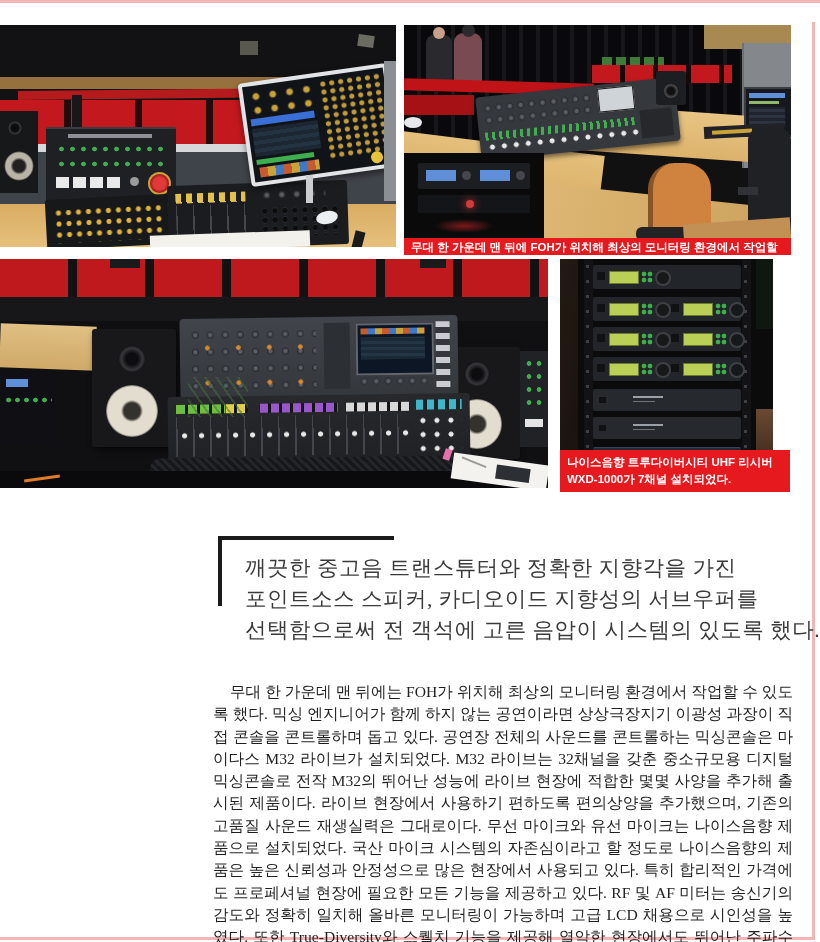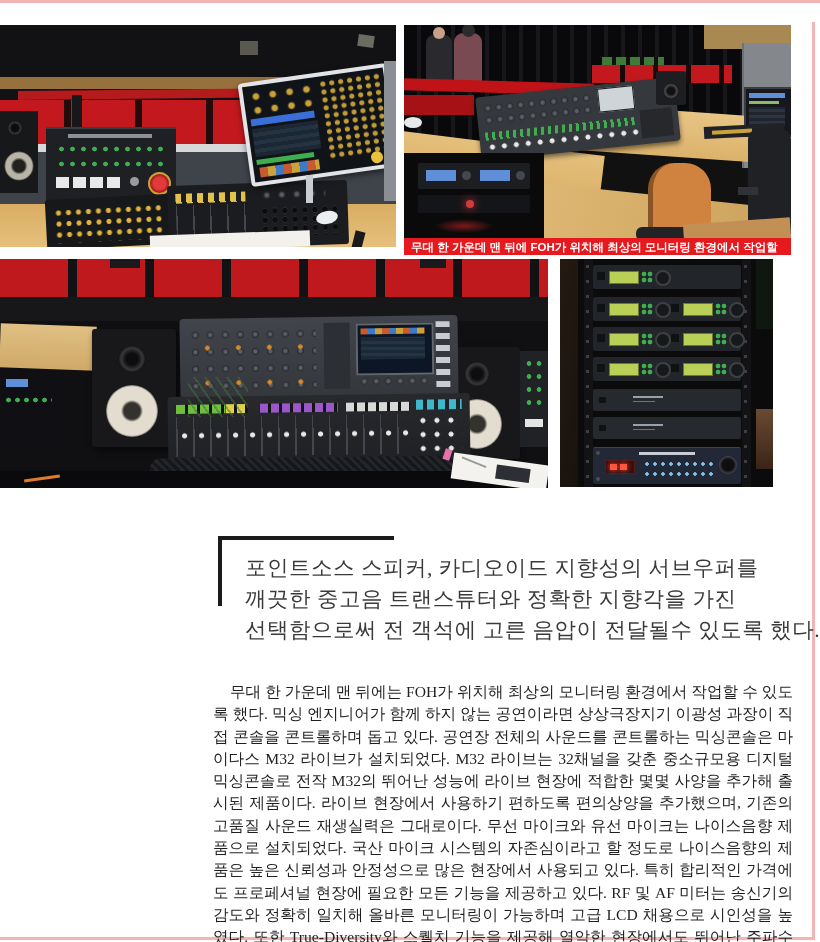--- a/index.html
+++ b/index.html
@@ -306,26 +306,29 @@
         <div class="abs" style="left:14px;top:3px;width:7px;height:6px;background:#ff5540;box-shadow:0 0 5px #ff5540;"></div>
       </div>
       <div class="abs dots-led" style="left:50px;top:12px;width:70px;height:7px;"></div>
       <div class="abs dots-led" style="left:50px;top:22px;width:70px;height:7px;"></div>
       <div class="abs" style="left:126px;top:8px;width:18px;height:18px;border-radius:50%;background:radial-gradient(#0f0f11 45%,#43464c 70%);"></div>
       <div class="abs" style="left:3px;top:3px;width:4px;height:4px;border-radius:50%;background:#4a4e54;"></div>
       <div class="abs" style="left:3px;bottom:3px;width:4px;height:4px;border-radius:50%;background:#4a4e54;"></div>
     </div>
   </div>
 
+  <div class="cap-red" style="left:560px;top:450px;width:230px;box-sizing:border-box;padding:4px 7px 5px 7px;">
+    <span>나이스음향 트루다이버시티 UHF 리시버 WXD-1000가 7채널 설치되었다.</span>
+  </div>
 
   <div>
     <div class="bracket-h"></div>
     <div class="bracket-v"></div>
     <div class="abs" style="left:245px;top:553px;">
+      <div class="q-line">깨끗한 중고음 트랜스튜터와 정확한 지향각을 가진</div>
       <div class="q-line">포인트소스 스피커, 카디오이드 지향성의 서브우퍼를</div>
-      <div class="q-line">깨끗한 중고음 트랜스튜터와 정확한 지향각을 가진</div>
-      <div class="q-line">선택함으로써 전 객석에 고른 음압이 전달될수 있도록 했다.</div>
+      <div class="q-line">선택함으로써 전 객석에 고른 음압이 시스템의 있도록 했다.</div>
     </div>
   </div>
 
   <p class="body-text">무대 한 가운데 맨 뒤에는 FOH가 위치해 최상의 모니터링 환경에서 작업할 수 있도록 했다. 믹싱 엔지니어가 함께 하지 않는 공연이라면 상상극장지기 이광성 과장이 직접 콘솔을 콘트롤하며 돕고 있다. 공연장 전체의 사운드를 콘트롤하는 믹싱콘솔은 마이다스 M32 라이브가 설치되었다. M32 라이브는 32채널을 갖춘 중소규모용 디지털 믹싱콘솔로 전작 M32의 뛰어난 성능에 라이브 현장에 적합한 몇몇 사양을 추가해 출시된 제품이다. 라이브 현장에서 사용하기 편하도록 편의상양을 추가했으며, 기존의 고품질 사운드 재생실력은 그대로이다. 무선 마이크와 유선 마이크는 나이스음향 제품으로 설치되었다. 국산 마이크 시스템의 자존심이라고 할 정도로 나이스음향의 제품은 높은 신뢰성과 안정성으로 많은 현장에서 사용되고 있다. 특히 합리적인 가격에도 프로페셔널 현장에 필요한 모든 기능을 제공하고 있다. RF 및 AF 미터는 송신기의 감도와 정확히 일치해 올바른 모니터링이 가능하며 고급 LCD 채용으로 시인성을 높였다. 또한 True-Diversity와 스퀠치 기능을 제공해 열악한 현장에서도 뛰어난 주파수 안정성을 보장한다. 핸드 마이크는 KH-93이 있으며, 고급 다이나믹 유닛을 사용해 하울링 및 피드백에도 강하며 보컬 및 스피치에 적합한 또렷한 음색을 제공한다.</p>
 
 </div>
 
 </body></html>

